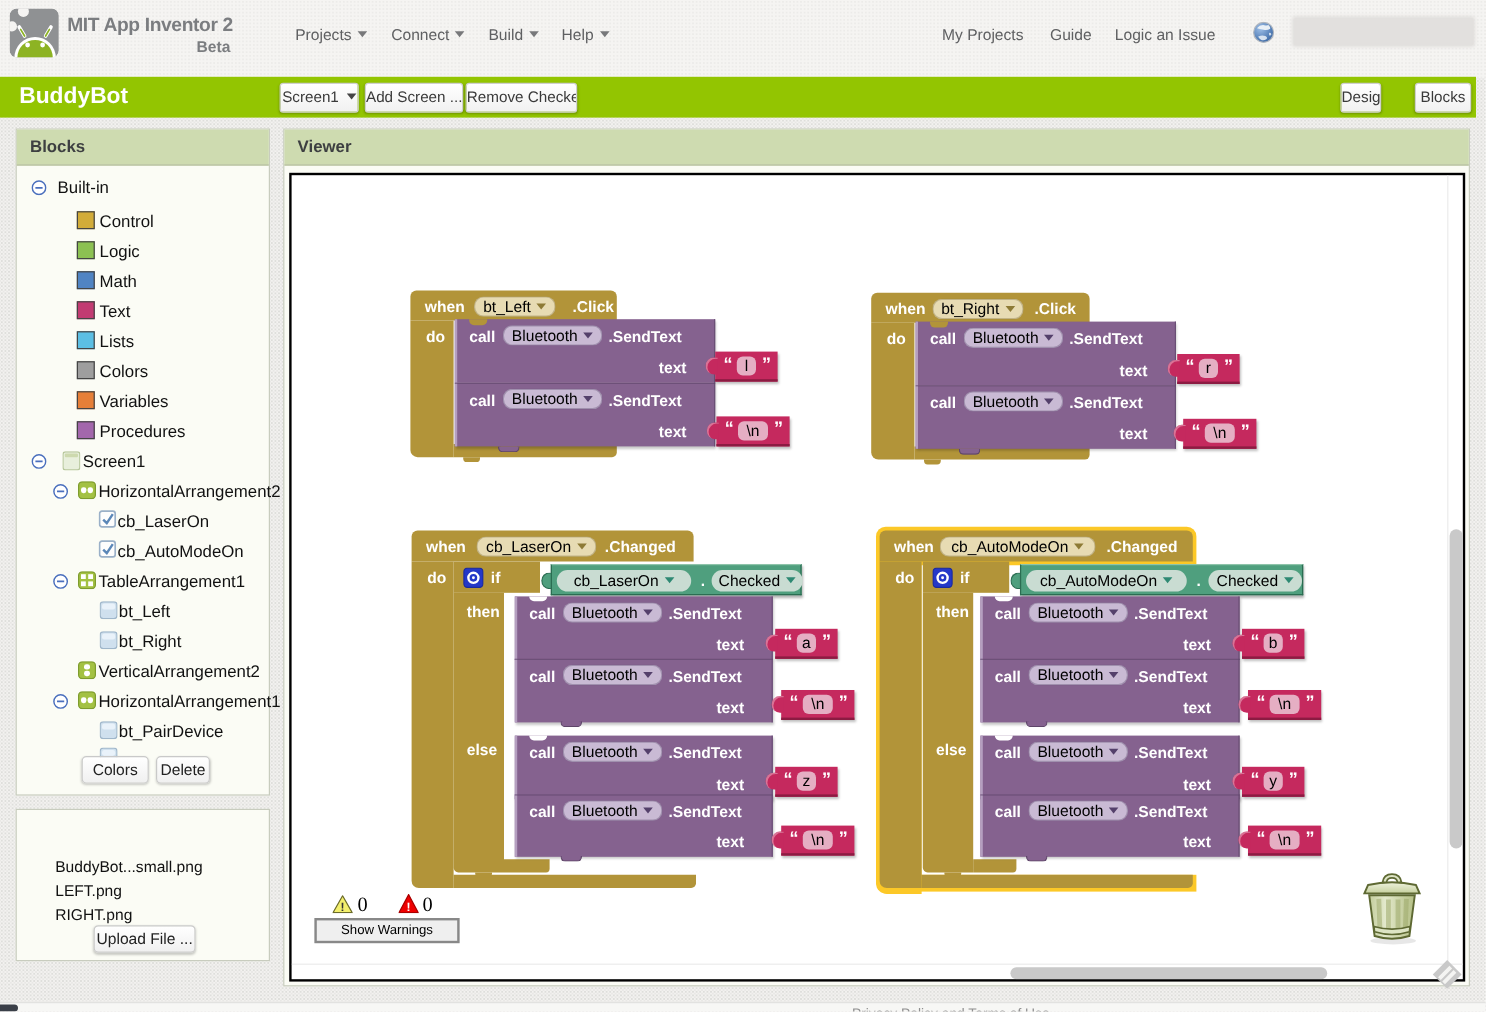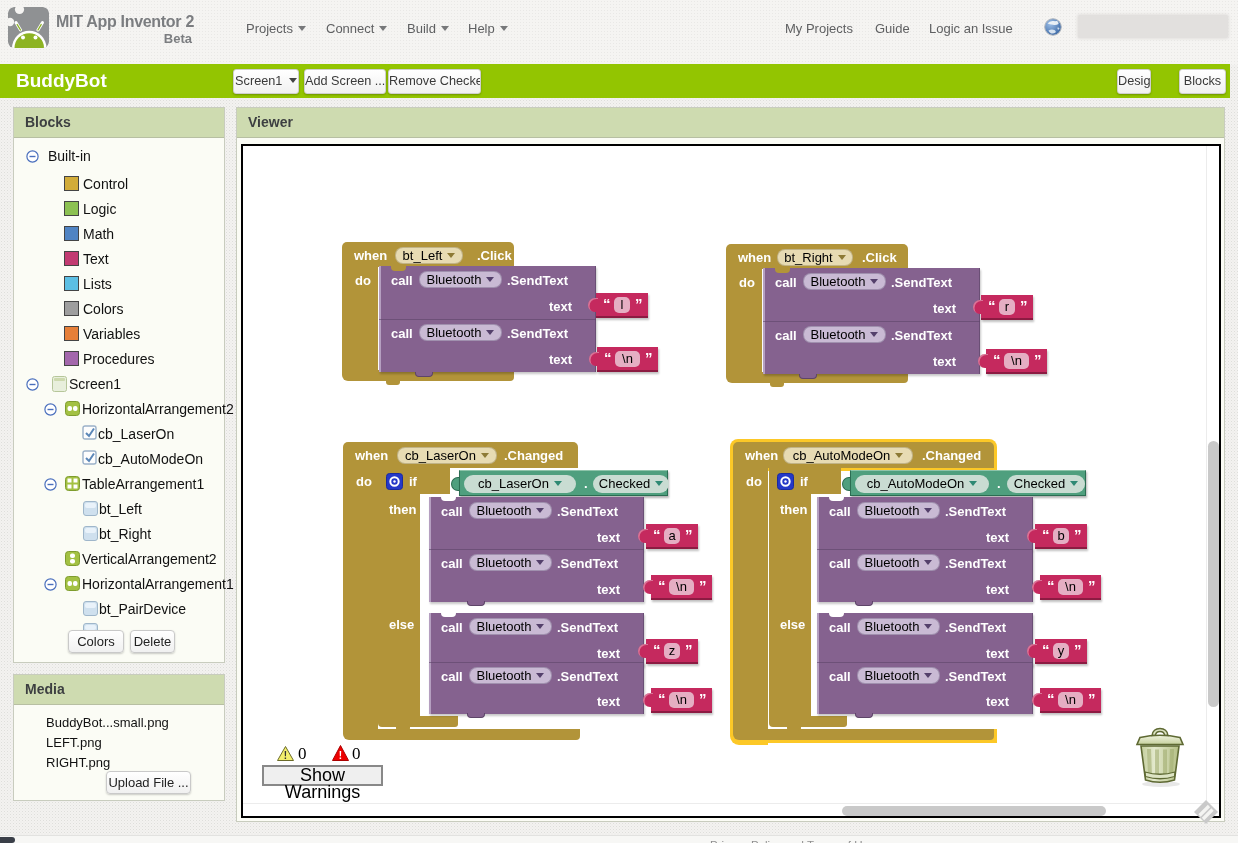--- a/index.html
+++ b/index.html
@@ -198,25 +198,24 @@
     </svg>
 <div class="abs trow" style="left:85px; top:493px;">bt_PairDevice</div>
 <svg class="abs" style="left:69px;top:515px;" width="15" height="15" viewBox="0 0 15 15">
       <rect x="0.5" y="0.5" width="14" height="14" rx="2.5" fill="#cfe0ee" stroke="#9fb6ca"></rect>
       <rect x="2" y="2" width="11" height="5" rx="2" fill="#e9f2fa"></rect>
     </svg>
 <div class="wbtn" style="left:54px; top:522px; width:56px; height:23px; line-height:21px;">Colors</div>
 <div class="wbtn" style="left:116px; top:522px; width:45px; height:23px; line-height:21px;">Delete</div>
 </div>
 <div class="abs panel" id="mediapanel">
-    <div class="phead">Media</div>
 <div class="abs" style="left:32px; top:40px; font-size:13px; color:#111;">BuddyBot...small.png</div>
 <div class="abs" style="left:32px; top:60px; font-size:13px; color:#111;">LEFT.png</div>
 <div class="abs" style="left:32px; top:80px; font-size:13px; color:#111;">RIGHT.png</div>
-<div class="wbtn" style="left:64px; top:96px; width:85px; height:23px; line-height:21px;margin-left:28px;">Upload File ...</div>
+<div class="wbtn" style="left:64px; top:96px; width:85px; height:23px; line-height:21px;">Upload File ...</div>
 </div>
 <div class="abs panel" id="viewerpanel">
     <div class="phead">Viewer</div>
     <div id="canvas">
 <div class="abs gold blk" style="left:99px; top:96px; width:172px; height:25px;border-radius:5px 5px 0 0;"></div>
 <div class="abs gold blk" style="left:99px; top:121px; width:36px; height:114px;border-radius:0 0 0 6px;"></div>
 <div class="abs gold blk" style="left:135px; top:224px; width:136px; height:11px;border-radius:0 0 4px 0;"></div>
 <div class="abs" style="left:143px; top:235px; width:14px; height:4px; background:#b29439; border-radius:0 0 3px 3px;"></div>
 <div class="abs btxt" style="left:111px; top:102px; font-size:13px;">when</div>
 <div class="abs drop gdrop" style="left:152px; top:101px; width:68px; line-height:15px; text-align:center;">bt_Left<span class="tdn" style="border-top:5px solid #8d7a35;"></span></div>
@@ -436,21 +435,21 @@
 <svg class="abs" style="left:34px;top:600px;" width="17" height="15" viewBox="0 0 17 15">
   <path d="M8.5 0.5 L16.5 14.5 L0.5 14.5 Z" fill="#f3ef6d" stroke="#6b6b2a"></path>
   <text x="8.5" y="13" text-anchor="middle" font-size="10" font-weight="bold" fill="#333">!</text>
 </svg>
 <div class="abs serif" style="left:55px; top:598px;  font-size:17px; color:#000;">0</div>
 <svg class="abs" style="left:89px;top:599px;" width="17" height="16" viewBox="0 0 17 16">
   <path d="M8.5 0.5 L16.5 15.5 L0.5 15.5 Z" fill="#ee0000" stroke="#aa0000"></path>
   <text x="8.5" y="14" text-anchor="middle" font-size="10" font-weight="bold" fill="#fff">!</text>
 </svg>
 <div class="abs serif" style="left:109px; top:598px;  font-size:17px; color:#000;">0</div>
-<div class="abs" style="left:19px; top:619px; width:121px; height:21px; background:#efefef; border:2px solid #888;  font-size:18px; color:#000; text-align:center; line-height:17px;">Show Warnings</div>
+<div class="abs" style="left:19px; top:619px; width:121px; height:21px; background:#efefef; border:2px solid #888;  font-size:11px; color:#000; text-align:center; line-height:17px;">Show Warnings</div>
 <svg class="abs" style="left:891px;top:576px;" width="52" height="66" viewBox="0 0 52 66">
   <defs>
     <linearGradient id="tg" x1="0" y1="0" x2="1" y2="0">
       <stop offset="0" stop-color="#c3cd9c"></stop>
             <stop offset="0.35" stop-color="#e3e9cc"></stop>
             <stop offset="1" stop-color="#b4bf85"></stop>
     </linearGradient>
     <linearGradient id="tl" x1="0" y1="0" x2="0" y2="1">
       <stop offset="0" stop-color="#eef2dd"></stop>
             <stop offset="1" stop-color="#c6d09e"></stop>

